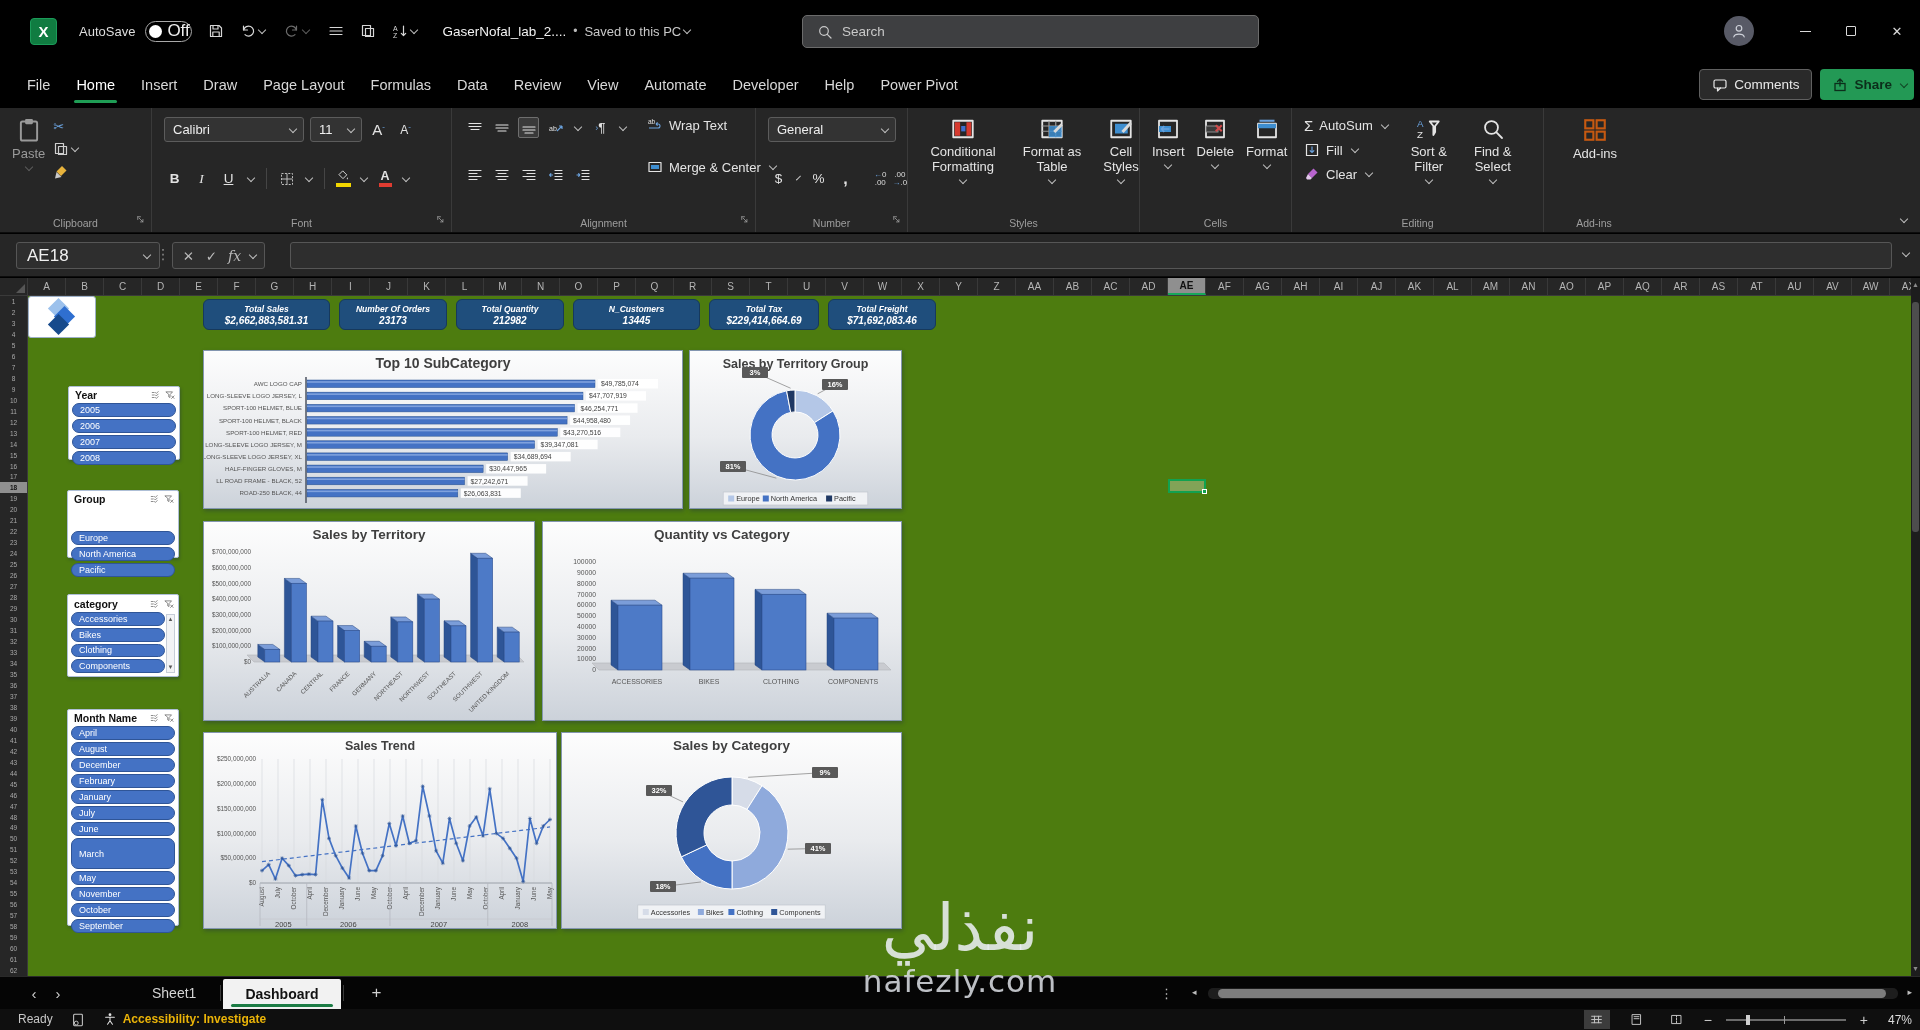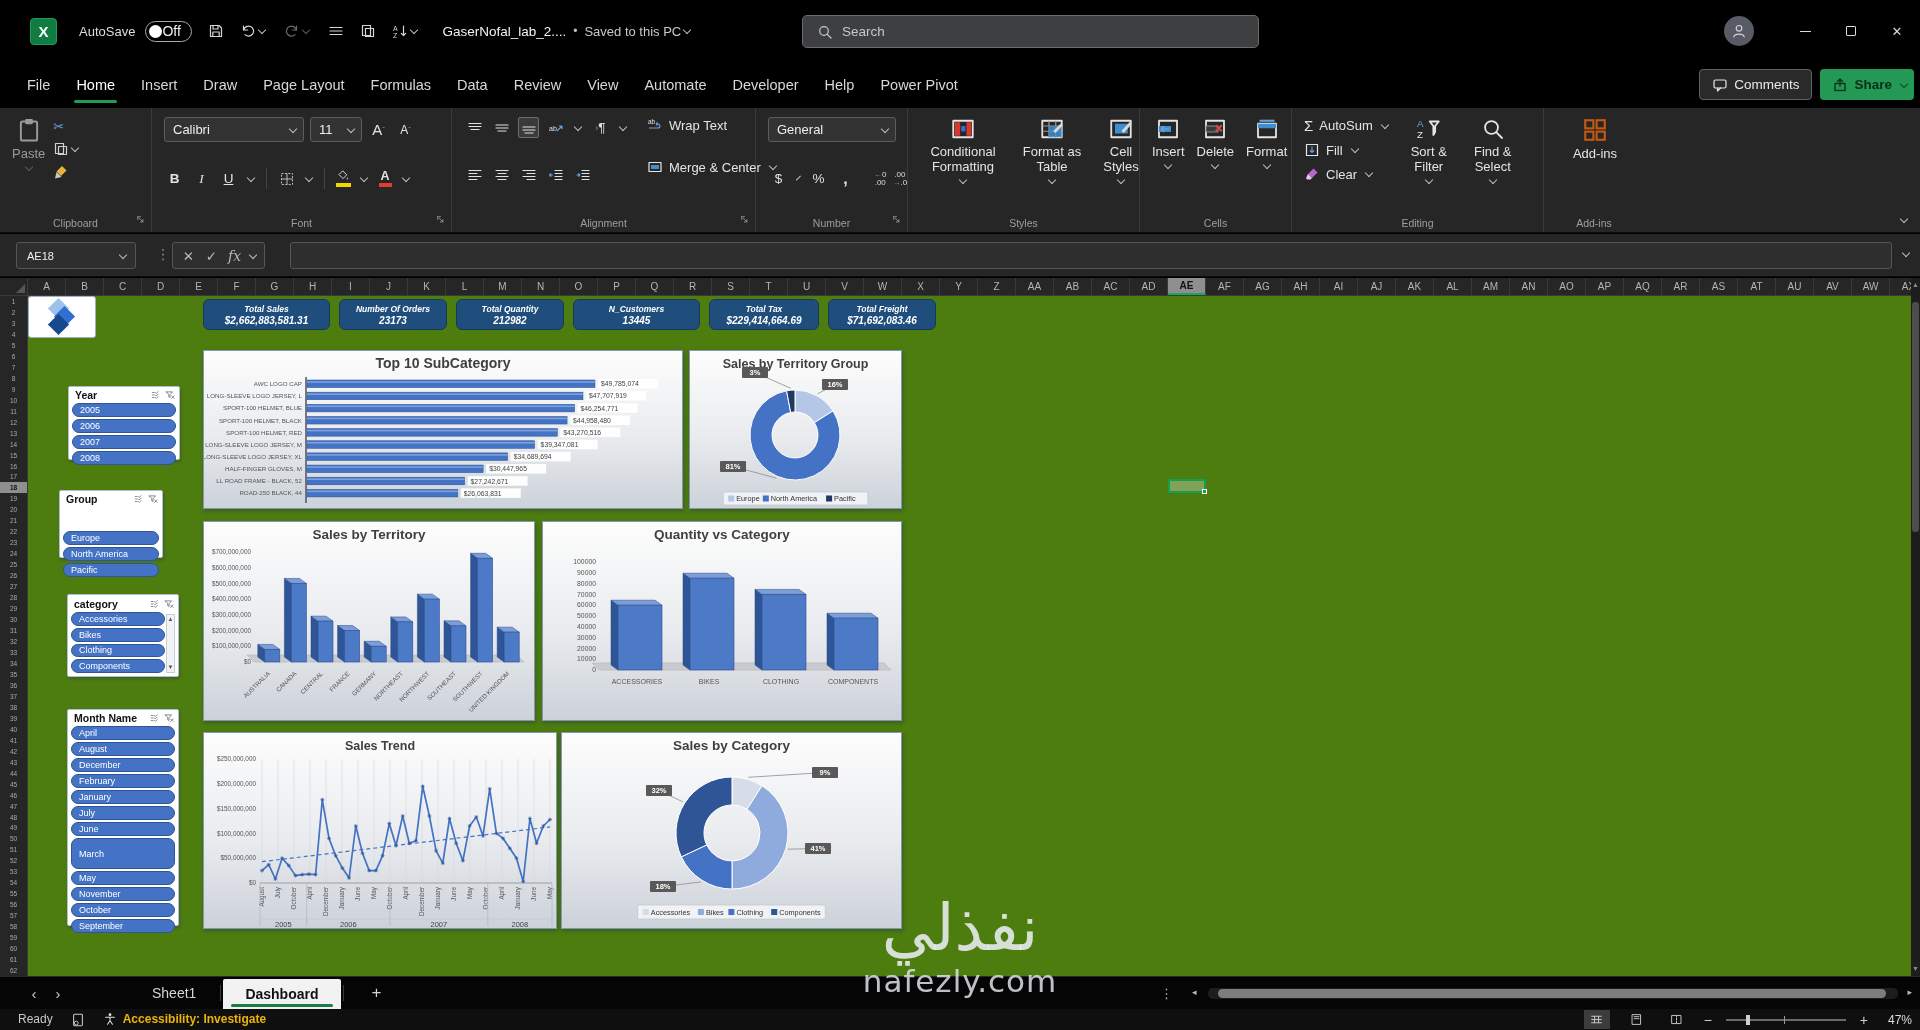--- a/index.html
+++ b/index.html
@@ -8,21 +8,21 @@
 .chv.dk{border-color:#114423}
 .chv.dim{border-color:#5c5c5c}
 svg.ic{width:16px;height:16px;display:inline-block;vertical-align:middle}
 svg.ic .s{fill:none;stroke:currentColor;stroke-width:1.2;stroke-linecap:round;stroke-linejoin:round}
 
 #titlebar{position:absolute;top:0;left:0;right:0;height:62px;background:#000;display:flex;align-items:center}
 .xl-logo{width:27px;height:27px;background:#107c41;border-radius:4px;margin-left:30px;display:flex;align-items:center;justify-content:center;font-weight:bold;color:#fff;font-size:15px;border:1px solid #1b9c59}
 .tb-txt{font-size:13px;color:#ddd;margin-left:22px}
 .toggle{width:47px;height:21px;border:1px solid #a9a9a9;border-radius:11px;margin-left:10px;display:flex;align-items:center;cursor:pointer}
 .knob{width:13px;height:13px;border-radius:50%;background:#fff;margin-left:3px}
-.tog-txt{font-size:14px;color:#eee;}
+.tog-txt{font-size:17px;color:#eee;margin-left:5px}
 .tb-ic{margin-left:16px;color:#d6d6d6;display:inline-flex;align-items:center}
 .tb-ic.dim{color:#6b6b6b}
 .fname{font-size:13.5px;color:#f2f2f2;margin-left:22px}
 .dot{color:#bbb;margin:0 7px;font-size:12px}
 .saved{font-size:13px;color:#c9c9c9}
 #searchbox{position:absolute;left:802px;top:15px;width:457px;height:33px;background:#3e3f41;border:1px solid #6b6b6b;border-radius:5px;display:flex;align-items:center;color:#c9c9c9;font-size:13.5px;cursor:text}
 #searchbox svg{margin:0 9px 0 14px}
 .tb-right{position:absolute;right:0;top:0;height:62px;display:flex;align-items:center}
 .avatar{width:30px;height:30px;border-radius:50%;background:#585a66;display:flex;align-items:center;justify-content:center;margin-right:28px;color:#cfd2da}
 .winbtn{width:46px;height:62px;display:flex;align-items:center;justify-content:center;color:#d9d9d9;font-size:13px;cursor:pointer}
@@ -58,21 +58,21 @@
 .bar-y{width:15px;height:4px;background:#f2d600;margin-top:1px}
 .bar-r{width:13px;height:4px;background:#e03c31;margin-top:1px}
 .vsep{width:1px;background:#454545;align-self:stretch;margin:0 3px}
 .txtbtn{display:flex;align-items:center;gap:6px;font-size:13px;color:#e4e4e4;cursor:pointer;white-space:nowrap}
 .dec{display:inline-flex;flex-direction:column;font-size:8px;line-height:8px;color:#ddd;align-items:center;cursor:pointer}
 .dec em{font-style:normal;color:#6aa1dc}
 .edit-col{display:flex;flex-direction:column;gap:8px}
 #ribcollapse{position:absolute;right:10px;bottom:8px}
 
 #formulabar{position:absolute;top:234px;left:0;right:0;height:43px;background:#262626;border-bottom:1px solid #0c0c0c}
-#namebox{position:absolute;left:16px;top:8px;width:120px;height:27px;background:#2e2e2e;border:1px solid #565656;border-radius:3px;display:flex;align-items:center;justify-content:space-between;padding:0 6px 0 10px;font-size:11px;color:#f0f0f0;cursor:pointer}
+#namebox{position:absolute;left:16px;top:8px;width:144px;height:27px;background:#2e2e2e;border:1px solid #565656;border-radius:3px;display:flex;align-items:center;justify-content:space-between;padding:0 6px 0 10px;font-size:17px;color:#f0f0f0;cursor:pointer}
 #fbdots{position:absolute;left:156px;top:12px;color:#8e8e8e;font-size:14px;letter-spacing:1px}
 #fxgrp{position:absolute;left:172px;top:8px;height:27px;display:flex;align-items:center;gap:2px;background:#2e2e2e;border:1px solid #565656;border-radius:3px;padding:0 5px}
 #fxgrp .fbtn{color:#b9b9b9}
 .fx{font-family:"DejaVu Serif",serif;font-style:italic;font-size:14px;color:#e8e8e8}
 #finput{position:absolute;left:290px;top:8px;right:28px;height:27px;background:#2e2e2e;border:1px solid #565656;border-radius:3px;cursor:text}
 #fexpand{position:absolute;right:8px;top:16px}
 
 #sheetwrap{position:absolute;top:278px;left:0;right:0;height:698px;background:#262626}
 #corner{position:absolute;left:0;top:0;width:28px;height:18px;background:#262626;border-right:1px solid #3a3a3a;border-bottom:1px solid #3a3a3a}
 #corner::after{content:"";position:absolute;right:2px;bottom:2px;border-left:9px solid transparent;border-bottom:9px solid #565656}
@@ -757,21 +757,21 @@
                 </svg>
               </div>
             </div>
             <div class="sl-body">
               <div class="sl-item" style="height: 14px; flex: 0 0 auto;">2005</div>
               <div class="sl-item" style="height: 14px; flex: 0 0 auto;">2006</div>
               <div class="sl-item" style="height: 14px; flex: 0 0 auto;">2007</div>
               <div class="sl-item" style="height: 14px; flex: 0 0 auto;">2008</div>
             </div>
           </div>
-          <div class="slicer" style="left: 31px; top: 194px; width: 104px; height: 68px; gap: 24px;">
+          <div class="slicer" style="left: 39px; top: 194px; width: 112px; height: 68px; gap: 24px;">
             <div class="sl-head">
               <div class="sl-title">Group</div>
               <div class="sl-icons">
                 <svg class="ic" viewBox="0 0 16 16" style="width:10px;height:10px">
                   <path class="s" d="M2 4h3M2 8h3M2 12h3M7 4l1.5 1.5L11.5 2.5M7 8l1.5 1.5L11.5 6.5M7 12l1.5 1.5L11.5 10.5"></path>
                 </svg>
                 <svg class="ic" viewBox="0 0 16 16" style="width:10px;height:10px">
                   <path class="s" d="M2 3h10L8 7.5V12l-2-1V7.5z"></path>
                   <path class="s" d="M10.5 9.5l4 4M14.5 9.5l-4 4"></path>
                 </svg>

